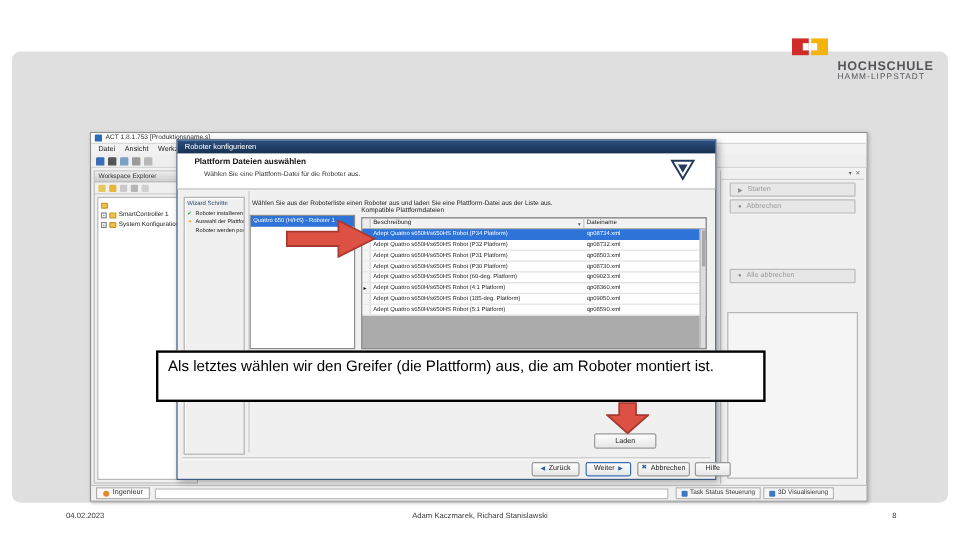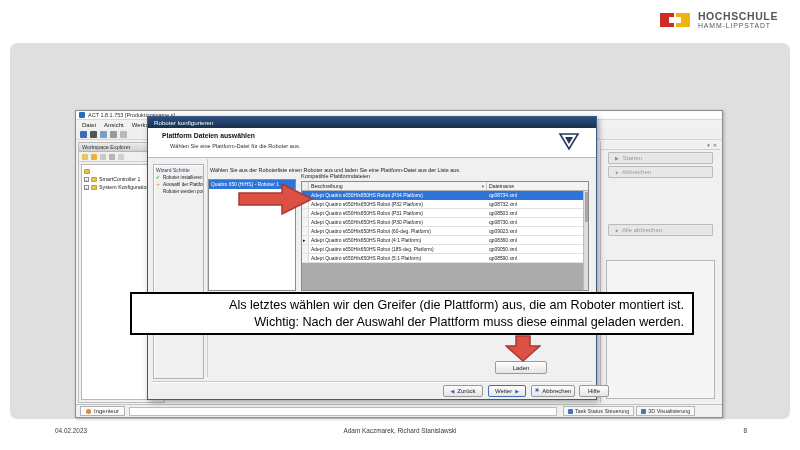--- a/index.html
+++ b/index.html
@@ -9,21 +9,21 @@
   .backdrop { position:absolute; left:10px; top:43px; width:780px; height:376px; background:#dfdfdf; border-radius:7px; }
 
   
   .logo { position:absolute; top:11px; right:22px; display:flex; align-items:center; gap:7px; }
   .logo-mark { position:relative; width:31px; height:15px; }
   .logo-sq { position:absolute; top:0; width:14px; height:14px; }
   .logo-sq.red { left:0; background:#d02c27; }
   .logo-sq.yellow { left:16px; background:#f2b40a; }
   .logo-notch { position:absolute; background:#fff; width:5px; height:6px; top:4px; }
   .logo-text { line-height:1.05; color:#54565a; }
-  .logo-text .l1 { font-size:10.5px; letter-spacing:0.6px; font-weight:bold; }
+  .logo-text .l1 { font-size:10.5px; letter-spacing:0.6px; font-weight:bold;margin-top:39px; }
   .logo-text .l2 { font-size:6.9px; letter-spacing:0.9px; }
 
   .page-title { position:absolute; left:59px; top:62px; font-size:30px; font-weight:800; color:#080808; letter-spacing:-0.4px; }
 
   
   .appwin { position:absolute; left:75px; top:110px; width:648px; height:308px; background:#f2f2f2; border:1px solid #8f8f8f; box-shadow:1px 1px 3px rgba(0,0,0,.25); font-size:6px; color:#222; }
   .appwin-titlebar { height:9px; background:#fdfdfd; display:flex; align-items:center; gap:3px; padding:0 3px; border-bottom:1px solid #d8d8d8; }
   .appwin-icon { width:6px; height:6px; background:#2b6cb8; border-radius:1px; }
   .appwin-title { font-size:5.5px; color:#333; white-space:nowrap; }
   .menubar { height:9px; display:flex; align-items:center; gap:2px; padding:0 3px; background:#f2f2f2; }
@@ -108,21 +108,21 @@
   .nav-cancel { left:383px; width:44px; }
   .nav-help { left:431px; width:30px; }
   .barrow { color:#2d5fb0; font-size:5px; line-height:1; }
   .bx { color:#2d5fb0; font-size:5.5px; line-height:1; }
 
   
   .arrow-right { position:absolute; left:238px; top:183px; }
   .arrow-down { position:absolute; left:505px; top:335px; }
 
   
-  .callout { position:absolute; left:130px; top:292px; width:564px; height:43px; background:#fff; border:2px solid #000; padding:3px 8px; font-size:12.6px; color:#000; line-height:1.35;text-align:right; }
+  .callout { position:absolute; left:130px; top:292px; width:508px; height:43px; background:#fff; border:2px solid #000; padding:3px 8px; font-size:12.6px; color:#000; line-height:1.35; }
 
   
   .footer-date { position:absolute; left:55px; top:427px; font-size:6.4px; color:#3a3a3a; }
   .footer-authors { position:absolute; left:0; right:0; top:427px; text-align:center; font-size:6.4px; color:#3a3a3a; }
   .footer-page { position:absolute; right:53px; top:427px; font-size:6.4px; color:#3a3a3a; }
 </style>
 </head>
 <body>
 
 <div class="slide">
@@ -375,19 +375,18 @@
 
   <svg class="arrow-right" width="76" height="32" viewBox="0 0 76 32">
     <polygon points="1,10 44,10 44,1 74,16 44,31 44,22 1,22" fill="#DD5144" stroke="#A63A31" stroke-width="1.5"></polygon>
   </svg>
   <svg class="arrow-down" width="36" height="27" viewBox="0 0 36 27">
     <polygon points="11,1 25,1 25,11 35,11 18,26 1,11 11,11" fill="#DD5144" stroke="#A63A31" stroke-width="1.5"></polygon>
   </svg>
 
   <div class="callout">
     <div>Als letztes wählen wir den Greifer (die Plattform) aus, die am Roboter montiert ist.</div>
-    <div>Wichtig: Nach der Auswahl der Plattform muss diese einmal geladen werden.</div>
   </div>
 
   <div class="footer-date">04.02.2023</div>
   <div class="footer-authors">Adam Kaczmarek, Richard Stanislawski</div>
   <div class="footer-page">8</div>
 </div>
 
 </body></html>

